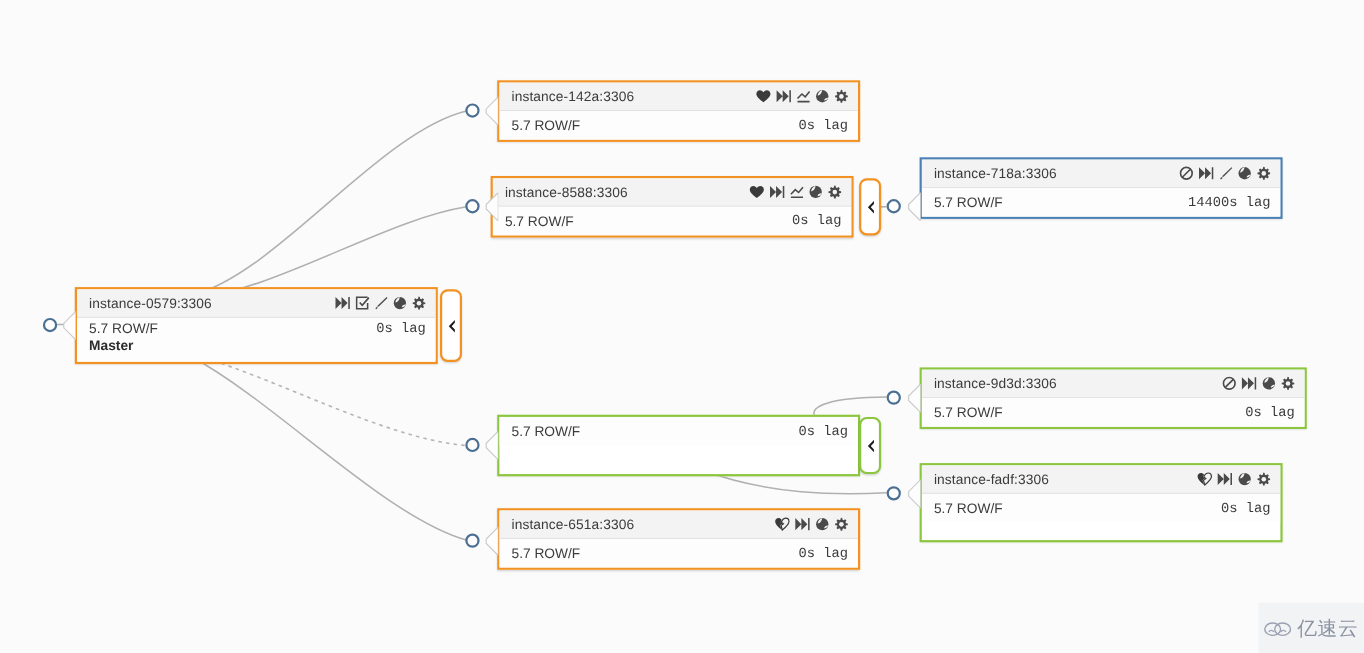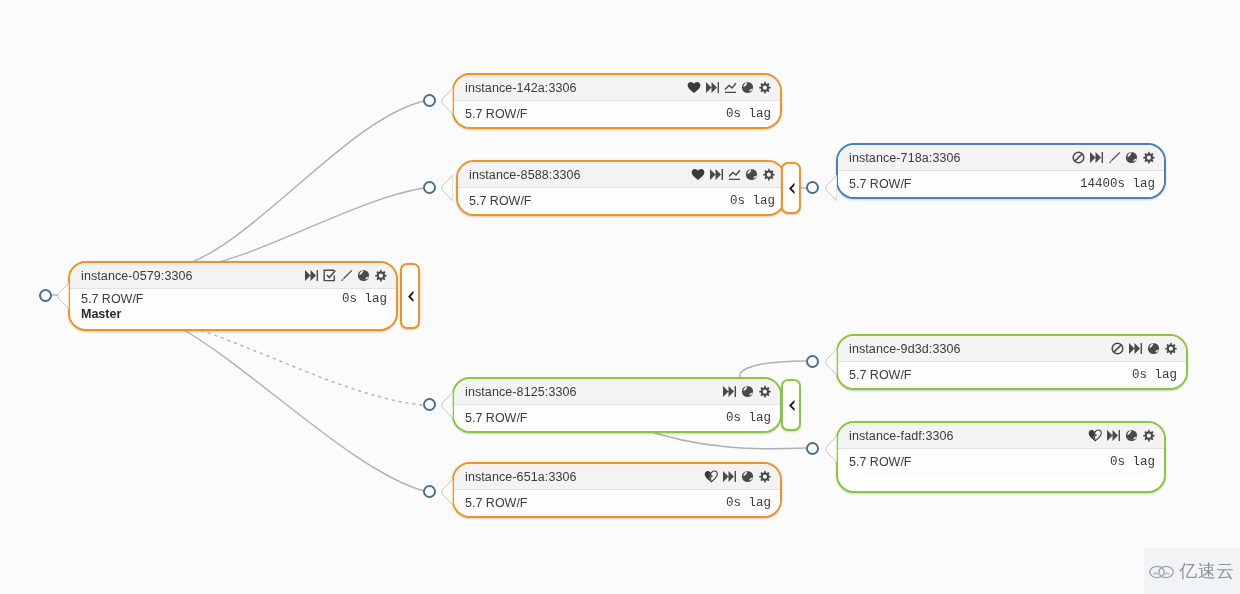--- a/index.html
+++ b/index.html
@@ -29,21 +29,21 @@
     width: 1240px;
     height: 594px;
     pointer-events: none;
   }
 
   
   .node {
     position: absolute;
     box-sizing: border-box;
     border: 2px solid #f29222;
-    border-radius: 18px;
+    border-radius: 0;
     background: #ffffff;
     box-shadow: 0 1px 2px rgba(0,0,0,0.18);
     overflow: hidden;
   }
   .node.green  { border-color: #8cc63e; }
   .node.blue   { border-color: #4a80b4; }
 
   .node-head {
     height: 26px;
     box-sizing: border-box;
@@ -270,21 +270,21 @@
     <div class="node-body">
       <span class="node-ver">5.7 ROW/F</span>
       <span class="node-lag">0s lag</span>
     </div>
   </div>
   <svg class="notch" style="left:440px; top:88px;" viewBox="0 0 13 26">
       <path d="M13,0 L2,11 L2,15 L13,26 Z" fill="#fdfdfd" stroke="#c9c9c9" stroke-width="1"></path>
     </svg>
   <div class="dot" style="left:423px; top:94px;"></div>
 
-  <div class="node" style="left:456px; top:160px; width:330px; height:56px;text-align:center;">
+  <div class="node" style="left:446px; top:160px; width:330px; height:56px;text-align:center;">
     <div class="node-head">
       <span class="node-title">instance-8588:3306</span>
       <span class="node-icons">
         <span>
             <svg width="14" height="13" viewBox="0 0 14 13">
               <path d="M7,12 C3,9 0.6,6.8 0.6,4.3 C0.6,2.3 2.1,1 3.8,1 C5,1 6.3,1.7 7,2.9 C7.7,1.7 9,1 10.2,1 C11.9,1 13.4,2.3 13.4,4.3 C13.4,6.8 11,9 7,12 Z" fill="#3a3a3a"></path>
             </svg>
           </span>
         <span>
             <svg width="15" height="13" viewBox="0 0 15 13">
@@ -365,42 +365,20 @@
       <span class="node-ver">5.7 ROW/F</span>
       <span class="node-lag">14400s lag</span>
     </div>
   </div>
   <svg class="notch" style="left:824px; top:175px;" viewBox="0 0 13 26">
       <path d="M13,0 L2,11 L2,15 L13,26 Z" fill="#fdfdfd" stroke="#c9c9c9" stroke-width="1"></path>
     </svg>
   <div class="dot" style="left:806px; top:181px;"></div>
 
   <div class="node green" style="left:452px; top:377px; width:330px; height:56px;">
-    <div class="node-head">
-      <span class="node-title">instance-8125:3306</span>
-      <span class="node-icons">
-        <span>
-            <svg width="15" height="13" viewBox="0 0 15 13">
-              <path d="M1,1 L6.5,6.5 L1,12 Z M6.5,1 L12,6.5 L6.5,12 Z M12.6,1 L14,1 L14,12 L12.6,12 Z" fill="#4a4a4a"></path>
-            </svg>
-          </span>
-        <span>
-            <svg width="13" height="13" viewBox="0 0 13 13">
-              <circle cx="6.5" cy="6.5" r="5.6" fill="#4a4a4a"></circle>
-              <path d="M6.5,0.9 C3.6,2 2.5,4 2.4,6 C4.5,5.6 6,4 6.5,0.9 Z M12,7.8 C10.2,7.6 8.6,8.3 8.2,10.4 C9.9,10.1 11.4,9.2 12,7.8 Z" fill="#f3f3f3"></path>
-            </svg>
-          </span>
-        <span>
-            <svg width="13" height="13" viewBox="0 0 13 13">
-              <path d="M6.5,0.6 L7.7,0.9 L7.9,2.5 L9,3 L10.3,2.1 L11.5,3.3 L10.6,4.6 L11.1,5.7 L12.7,5.9 L12.7,7.4 L11.1,7.6 L10.6,8.7 L11.5,10 L10.3,11.2 L9,10.3 L7.9,10.8 L7.7,12.4 L6.2,12.4 L6,10.8 L4.9,10.3 L3.6,11.2 L2.4,10 L3.3,8.7 L2.8,7.6 L1.2,7.4 L1.2,5.9 L2.8,5.7 L3.3,4.6 L2.4,3.3 L3.6,2.1 L4.9,3 L6,2.5 Z" fill="#4a4a4a"></path>
-              <circle cx="6.9" cy="6.65" r="2.1" fill="#f3f3f3"></circle>
-            </svg>
-          </span>
-      </span>
-    </div>
     <div class="node-body">
       <span class="node-ver">5.7 ROW/F</span>
       <span class="node-lag">0s lag</span>
     </div>
   </div>
   <svg class="notch" style="left:440px; top:392px;" viewBox="0 0 13 26">
       <path d="M13,0 L2,11 L2,15 L13,26 Z" fill="#fdfdfd" stroke="#c9c9c9" stroke-width="1"></path>
     </svg>
   <div class="dot" style="left:423px; top:398px;"></div>
   <div class="handle green" style="left:781px; top:379px; height:52px;">

